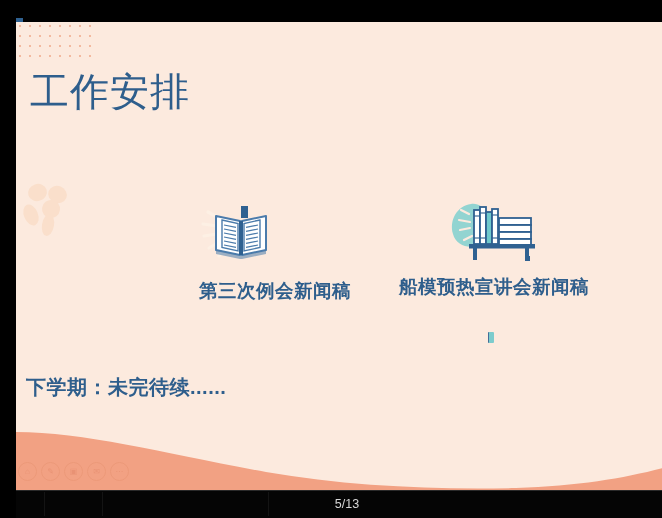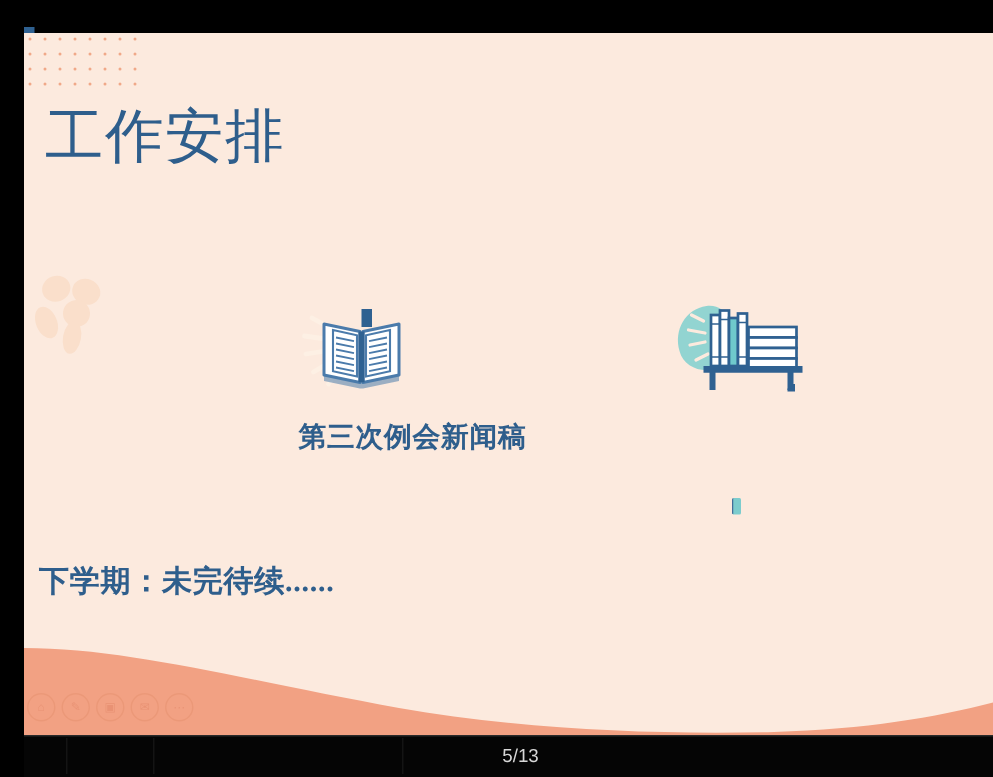--- a/index.html
+++ b/index.html
@@ -136,21 +136,21 @@
   }
 
   
   #footer-note {
     position: absolute;
     left: 10px;
     top: 352px;
     font-size: 20px;
     letter-spacing: 0.5px;
     color: #2e5e8c;
-    font-family: Liberation Serif, serif;
+    font-family: Liberation Sans, sans-serif;
     font-weight: 700;
     white-space: nowrap;
     text-align: right;
   }
 
   
   #wave {
     position: absolute;
     left: 0;
     bottom: 0;
@@ -347,20 +347,21 @@
             <rect x="60" y="45" width="32" height="6"></rect>
           </g>
 
           <rect x="30" y="50" width="66" height="4.5" fill="#2f6191"></rect>
 
           <rect x="34" y="54" width="4" height="12" fill="#2f6191"></rect>
           <rect x="86" y="54" width="4" height="12" fill="#2f6191"></rect>
           <path d="M86 66 L90 66 L90 62" fill="none" stroke="#2f6191" stroke-width="2"></path>
         </svg>
       </div>
+      <div class="item-label">船模预热宣讲会新闻稿</div>
     </div>
 
     <div id="tick-mark"></div>
 
     <div id="footer-note">下学期：未完待续......</div>
 
     <svg id="wave" viewBox="0 0 662 80" preserveAspectRatio="none">
       <path d="M0 22 C70 22 150 44 250 62 C330 76 420 80 500 78 C570 76 620 66 662 54 L662 80 L0 80 Z" fill="#f2a183"></path>
     </svg>
 

